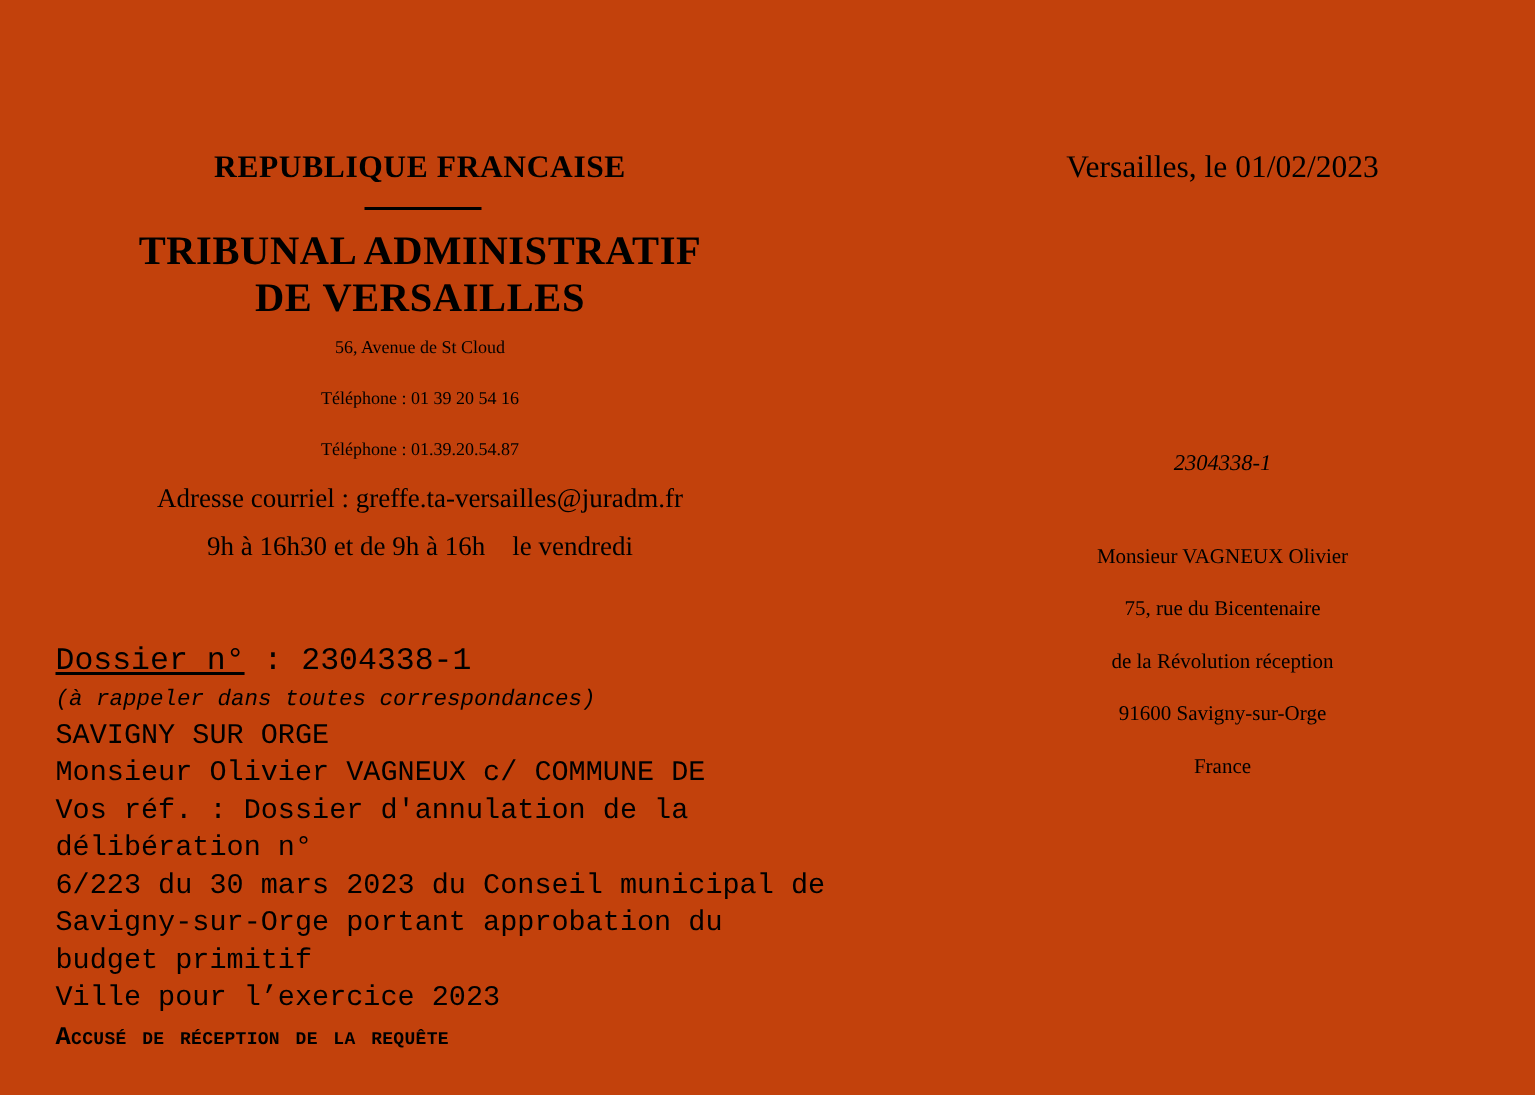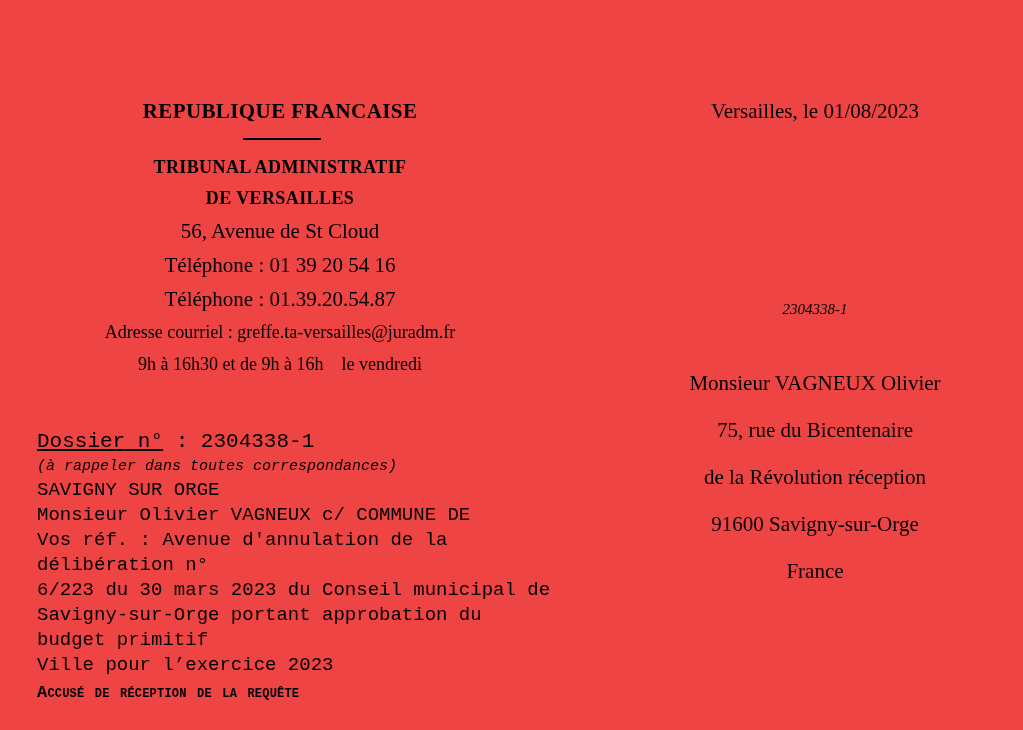--- a/index.html
+++ b/index.html
@@ -14,21 +14,21 @@
     position: relative;
     overflow: hidden;
     font-family: "Liberation Serif", "DejaVu Serif", serif;
     color: #000000;
     -webkit-font-smoothing: antialiased;
   }
 
   .page {
     position: absolute;
     inset: 0;
-    background: #ef4444;
+    background: #c2410c;
   }
 
   
   .letterhead {
     position: absolute;
     left: 30px;
     top: 96px;
     width: 500px;
     text-align: center;
   }
@@ -48,34 +48,34 @@
     justify-content: center;
   }
   .lh-rule {
     width: 78px;
     height: 2px;
     background: #000000;
     margin-left: 4px;
   }
 
   .lh-court {
-    font-size: 18px;
+    font-size: 27px;
     font-weight: bold;
     letter-spacing: 0.4px;
     line-height: 31px;
     margin: 0;
   }
 
   .lh-contact {
     margin: 0;
     padding: 0;
     list-style: none;
   }
   .lh-contact li {
-    font-size: 21px;
+    font-size: 12px;
     line-height: 34px;
     white-space: pre;
   }
   .lh-contact li.small {
     font-size: 18px;
     line-height: 32px;
   }
 
   
   .case-block {
@@ -144,22 +144,22 @@
   }
 
   .recipient {
     position: absolute;
     left: 620px;
     top: 352px;
     width: 390px;
     text-align: center;
   }
   .recipient p {
-    margin: 16px;
-    font-size: 21px;
+    margin: 4px;
+    font-size: 14px;
     line-height: 31px;
   }
 </style>
 </head>
 <body>
 
 <div class="page">
 
   <div class="letterhead">
     <div class="lh-title">REPUBLIQUE FRANCAISE</div>
@@ -181,29 +181,29 @@
   </div>
 
   <div class="case-block">
     <div class="case-dossier"><span class="u">Dossier n°</span><span> : </span><span>2304338-1</span></div>
 
     <div class="case-note">(à rappeler dans toutes correspondances)</div>
 
     <div class="case-parties">SAVIGNY SUR ORGE</div>
     <div class="case-parties">Monsieur Olivier VAGNEUX c/ COMMUNE DE</div>
 
-    <div class="case-refs">Vos réf. : Avenue d'annulation de la délibération n°</div>
+    <div class="case-refs">Vos réf. : Dossier d'annulation de la délibération n°</div>
     <div class="case-refs">6/223 du 30 mars 2023 du Conseil municipal de</div>
     <div class="case-refs">Savigny-sur-Orge portant approbation du budget primitif</div>
     <div class="case-refs">Ville pour l’exercice 2023</div>
 
     <div class="case-ar">Accusé de réception de la requête</div>
   </div>
 
-  <div class="date-line">Versailles, le 01/08/2023</div>
+  <div class="date-line">Versailles, le 01/02/2023</div>
 
   <div class="ref-number">2304338-1</div>
 
   <div class="recipient">
     <p>Monsieur VAGNEUX Olivier</p>
     <p>75, rue du Bicentenaire</p>
     <p>de la Révolution réception</p>
     <p>91600 Savigny-sur-Orge</p>
     <p>France</p>
   </div>

